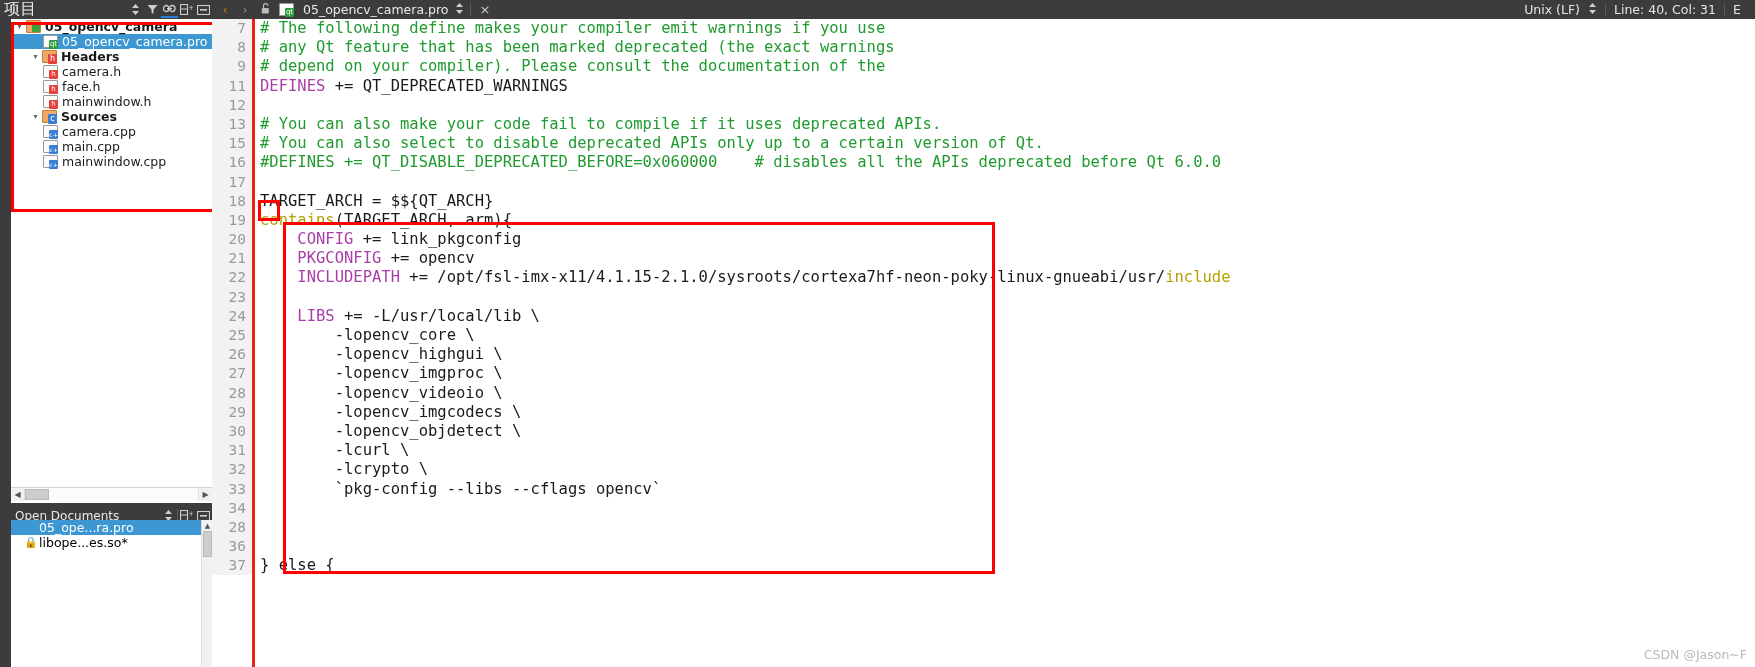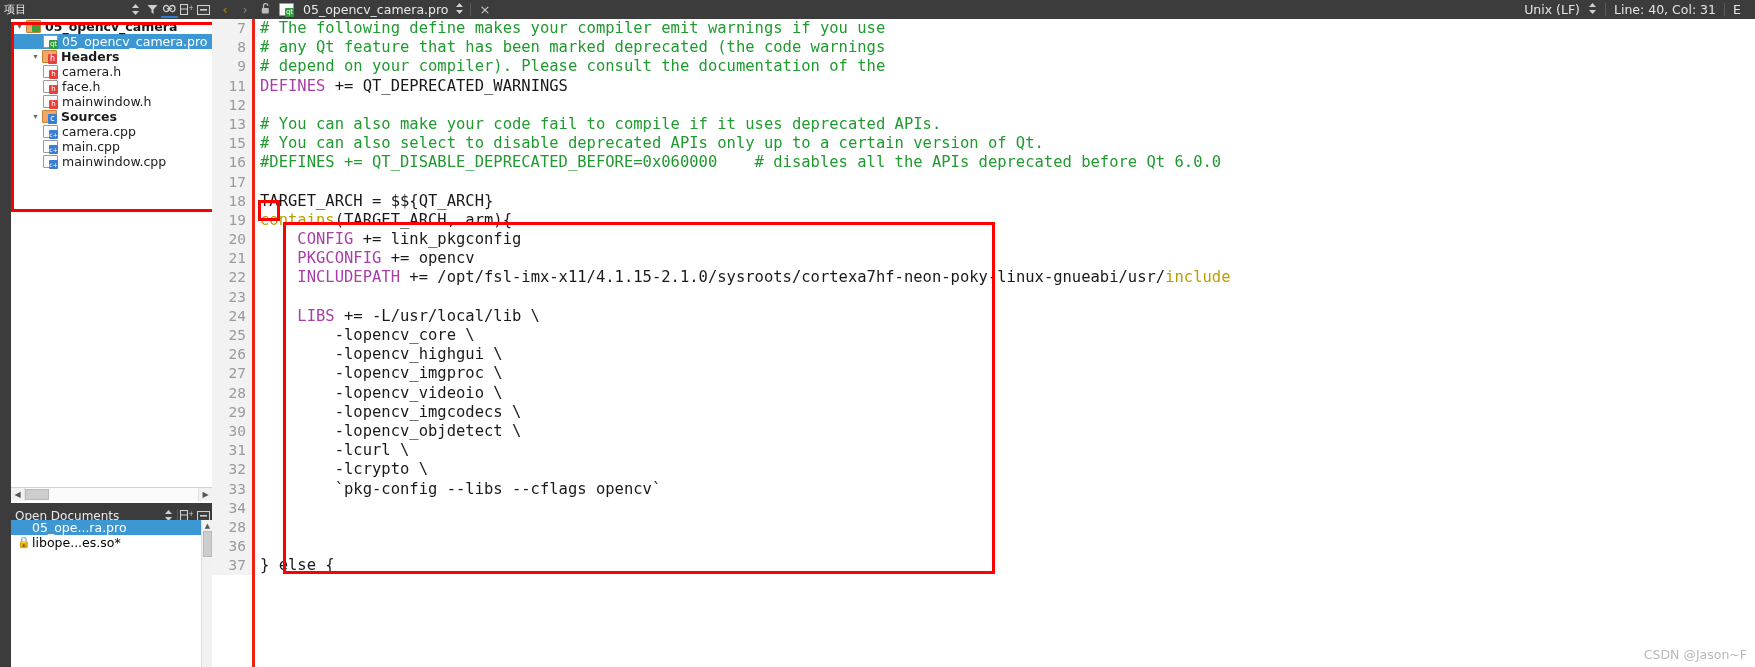--- a/index.html
+++ b/index.html
@@ -15,21 +15,21 @@
   .topbar {
     position: absolute; top: 0; left: 0; width: 1755px; height: 19px;
     background: #3c3c3c; color: #d8d8d8;
     display: flex; align-items: center;
     font-size: 12px;
   }
   .tb-left {
     width: 212px; height: 19px; display: flex; align-items: center;
     padding-left: 4px; gap: 0px; flex: 0 0 212px;
   }
-  .tb-title { font-size: 11px; color: #e8e8e8; font-weight: 500; letter-spacing: .2px; }
+  .tb-title { font-size: 16px; color: #e8e8e8; font-weight: 500; letter-spacing: .2px; }
   .tb-spacer { flex: 1; }
   .tb-ico {
     width: 17px; height: 17px; display: inline-flex;
     align-items: center; justify-content: center;
     color: #cfcfcf; font-size: 11px; line-height: 1;
   }
   .tb-ico svg { display: block; }
   .tb-ico.active { border-bottom: 2px solid #2a7fd4; }
 
   .tb-mid {
@@ -133,21 +133,21 @@
     position: absolute; left: 11px; top: 503px; width: 201px; height: 25px;
     background: #3c3c3c; color: #e9e9e9;
     display: flex; align-items: center; font-size: 12px; padding-left: 4px;
   }
   .odhead .od-title { font-weight: 500; }
   .odhead .sp { flex: 1; }
   .odlist {
     position: absolute; left: 11px; top: 520px; width: 201px; height: 147px;
     background: #ffffff; font-size: 12.5px;
   }
-  .odrow { display: flex; align-items: center; height: 15px; padding-left: 5px; white-space: nowrap;}
+  .odrow { display: flex; align-items: center; height: 15px; padding-left: 12px; white-space: nowrap;}
   .odrow.sel { background: #3d97d3; color: #ffffff; }
   .odrow .lk { width: 16px; text-align:center; font-size: 11px; }
   
   .odscroll {
     position: absolute; right: 0; top: 0; width: 11px; height: 147px; background: #f1f1f1;
     border-left: 1px solid #dcdcdc;
   }
   .odsc-up { width:11px; height:11px; display:flex;align-items:center;justify-content:center;color:#555;font-size:7px;}
   .odsc-thumb { width:9px; margin:0 1px; height:26px; background:#cdcdcd;border:1px solid #b9b9b9;}
 
@@ -375,21 +375,21 @@
         </div>
       </div>
     <div class="odscroll">
       <div class="odsc-up">▲</div>
       <div class="odsc-thumb"></div>
     </div>
   </div>
 
   <div class="editor" id="editor">
       <div class="codeline"><span class="gutter">7</span><span class="codetext"><span class="c-comment"># The following define makes your compiler emit warnings if you use</span></span></div>
-      <div class="codeline"><span class="gutter">8</span><span class="codetext"><span class="c-comment"># any Qt feature that has been marked deprecated (the code warnings</span></span></div>
+      <div class="codeline"><span class="gutter">8</span><span class="codetext"><span class="c-comment"># any Qt feature that has been marked deprecated (the exact warnings</span></span></div>
       <div class="codeline"><span class="gutter">9</span><span class="codetext"><span class="c-comment"># depend on your compiler). Please consult the documentation of the</span></span></div>
       <div class="codeline"><span class="gutter">11</span><span class="codetext"><span class="c-var">DEFINES</span><span class="c-plain"> += QT_DEPRECATED_WARNINGS</span></span></div>
       <div class="codeline"><span class="gutter">12</span><span class="codetext"><span class="c-plain"></span></span></div>
       <div class="codeline"><span class="gutter">13</span><span class="codetext"><span class="c-comment"># You can also make your code fail to compile if it uses deprecated APIs.</span></span></div>
       <div class="codeline"><span class="gutter">15</span><span class="codetext"><span class="c-comment"># You can also select to disable deprecated APIs only up to a certain version of Qt.</span></span></div>
       <div class="codeline"><span class="gutter">16</span><span class="codetext"><span class="c-comment">#DEFINES += QT_DISABLE_DEPRECATED_BEFORE=0x060000    # disables all the APIs deprecated before Qt 6.0.0</span></span></div>
       <div class="codeline"><span class="gutter">17</span><span class="codetext"><span class="c-plain"></span></span></div>
       <div class="codeline"><span class="gutter">18</span><span class="codetext"><span class="c-plain">TARGET_ARCH = $${QT_ARCH}</span></span></div>
       <div class="codeline"><span class="gutter">19</span><span class="codetext"><span class="c-func">contains</span><span class="c-plain">(TARGET_ARCH, arm){</span></span></div>
       <div class="codeline"><span class="gutter">20</span><span class="codetext"><span class="c-plain">    </span><span class="c-var">CONFIG</span><span class="c-plain"> += link_pkgconfig</span></span></div>

